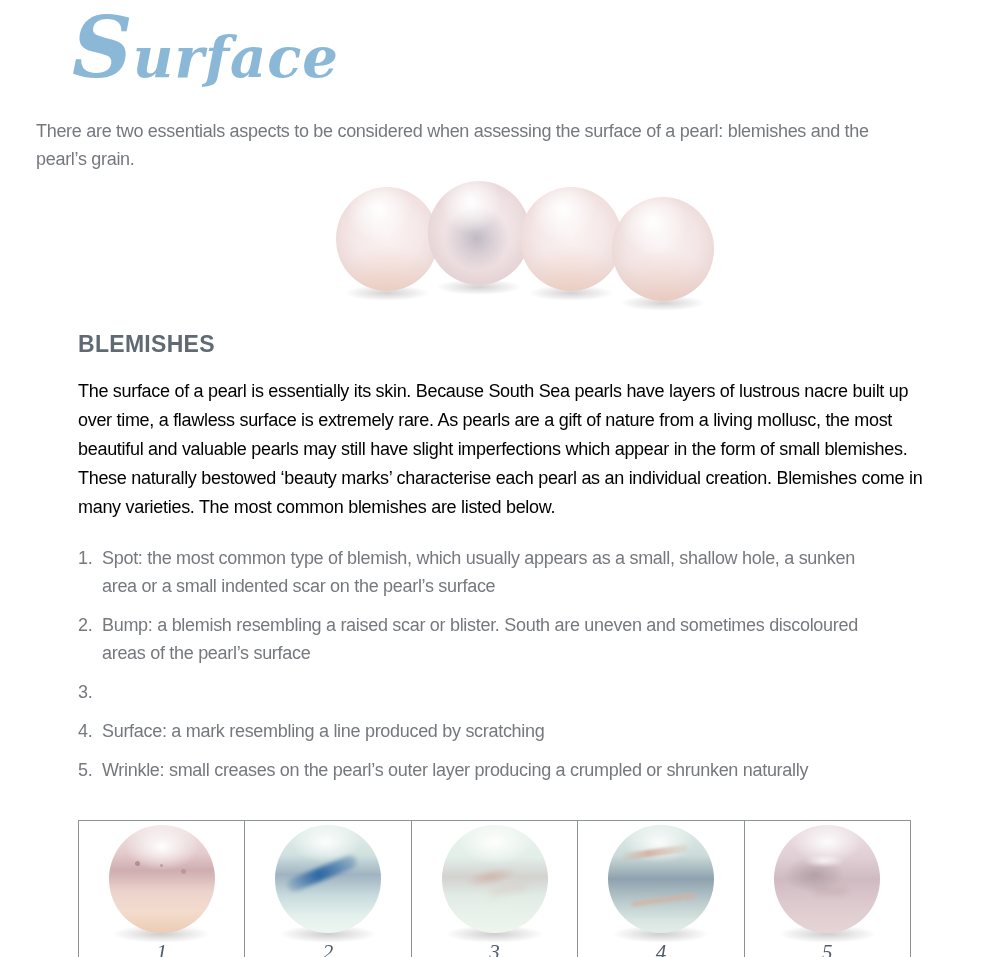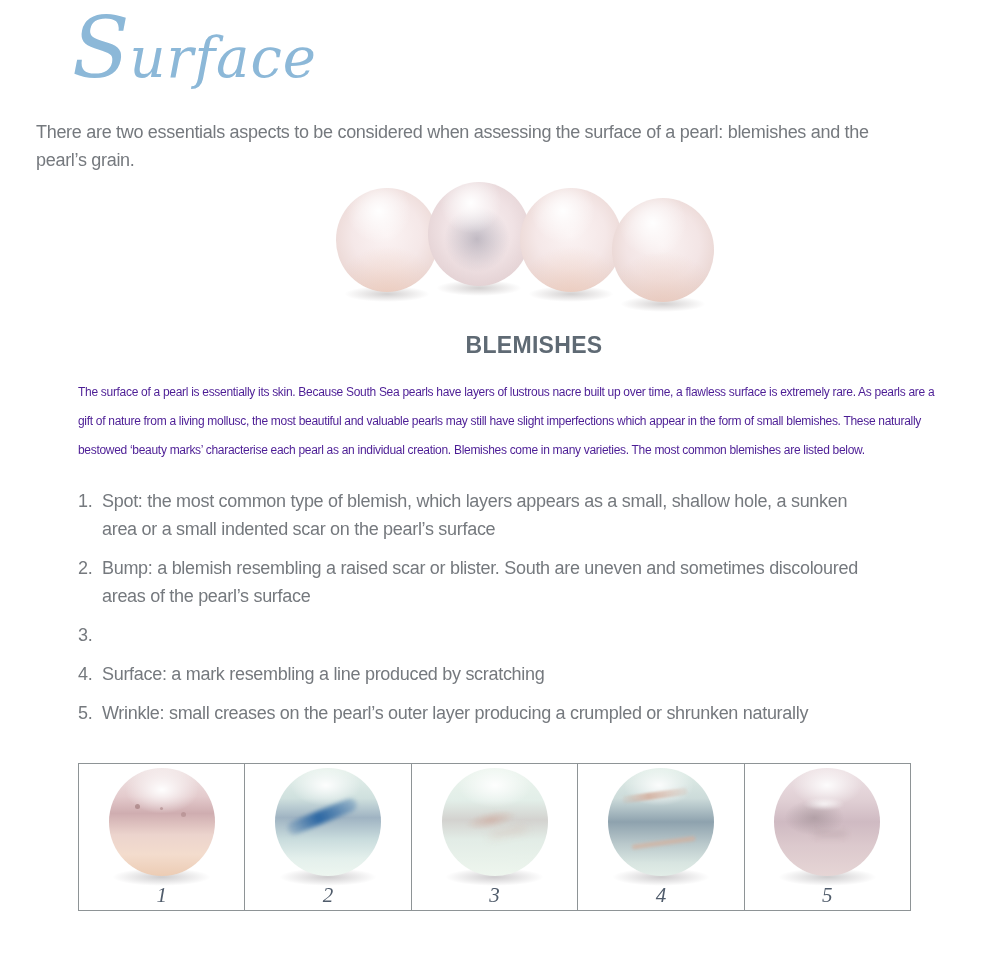--- a/index.html
+++ b/index.html
@@ -11,21 +11,21 @@
     font-family: "Liberation Sans", sans-serif;
     overflow: hidden;
   }
   .page { width: 990px; height: 957px; background: #fff; }
 
   
   .page-title {
     margin: 4px 0 0 72px;
     font-family: "DejaVu Serif", serif;
     font-style: italic;
-    font-weight: 400;
+    font-weight: 700;
     font-size: 56px;
     line-height: 88px;
     color: #8cb8d8;
     letter-spacing: 1px;
   }
   .page-title::first-letter {
     font-size: 84px;
     letter-spacing: 0;
   }
 
@@ -37,29 +37,28 @@
     letter-spacing: -0.3px;
     line-height: 28px;
     color: #75797e;
   }
   .section-heading {
     margin: 28px 0 0 78px;
     font-size: 23px;
     font-weight: bold;
     letter-spacing: 0.3px;
     color: #5f6a74;
-    text-align: center;
   }
   .body-paragraph {
     margin: 19px 48px 0 78px;
     max-width: 868px;
-    font-size: 12px;
+    font-size: 18px;
     letter-spacing: -0.3px;
     line-height: 29px;
-    color: #4c1d95;
+    color: #000000;
   }
 
   
   .blemish-list {
     margin: 22px 0 0 78px;
     list-style: none;
   }
   .blemish-item {
     display: flex;
     margin-bottom: 11px;
@@ -272,21 +271,21 @@
       </span>
   </div>
 
   <h2 class="section-heading">BLEMISHES</h2>
 
   <p class="body-paragraph">The surface of a pearl is essentially its skin. Because South Sea pearls have layers of lustrous nacre built up over time, a flawless surface is extremely rare. As pearls are a gift of nature from a living mollusc, the most beautiful and valuable pearls may still have slight imperfections which appear in the form of small blemishes. These naturally bestowed ‘beauty marks’ characterise each pearl as an individual creation. Blemishes come in many varieties. The most common blemishes are listed below.</p>
 
   <ol class="blemish-list">
     <li class="blemish-item">
       <span class="blemish-num">1.</span>
-      <span class="blemish-text">Spot: the most common type of blemish, which layers appears as a small, shallow hole, a sunken area or a small indented scar on the pearl’s surface</span>
+      <span class="blemish-text">Spot: the most common type of blemish, which usually appears as a small, shallow hole, a sunken area or a small indented scar on the pearl’s surface</span>
     </li>
     <li class="blemish-item">
       <span class="blemish-num">2.</span>
       <span class="blemish-text">Bump: a blemish resembling a raised scar or blister. South are uneven and sometimes discoloured areas of the pearl’s surface</span>
     </li>
     <li class="blemish-item">
       <span class="blemish-num">3.</span>
     </li>
     <li class="blemish-item">
       <span class="blemish-num">4.</span>

